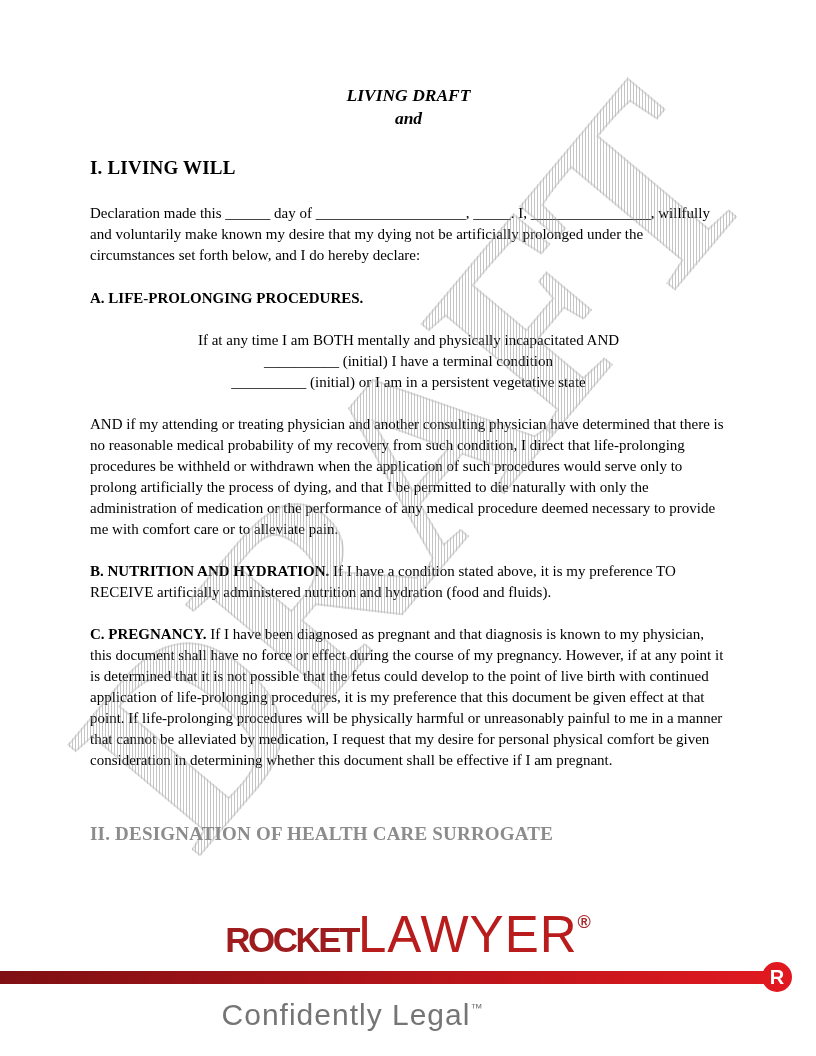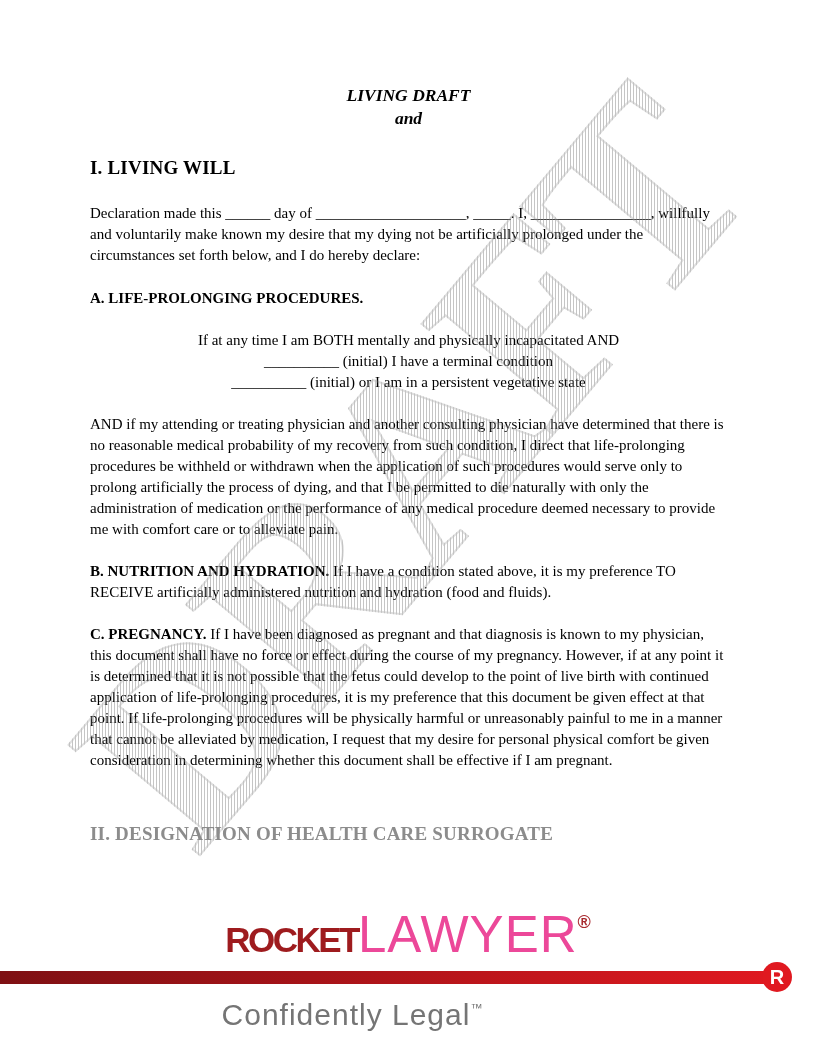--- a/index.html
+++ b/index.html
@@ -63,21 +63,21 @@
   
   .logo{
     position:absolute;top:912px;left:0;width:816px;
     text-align:center;z-index:6;white-space:nowrap;
     font-family:"Liberation Sans",sans-serif;
   }
   .logo .rocket{
     font-weight:bold;font-size:35px;letter-spacing:-2.5px;color:#9E1B1E;
   }
   .logo .lawyer{
-    font-weight:normal;font-size:51px;letter-spacing:1px;color:#ec4899;
+    font-weight:normal;font-size:51px;letter-spacing:1px;color:#b91c1c;
   }
   .logo .reg{
     font-size:18px;color:#A8292E;vertical-align:24px;font-weight:bold;
   }
   .red-bar{
     position:absolute;top:971px;left:0;width:777px;height:13px;
     background:linear-gradient(to right,#7E1013,#A61318 40%,#C4161C 70%,#E01920);
     z-index:7;
   }
   .r-badge{

